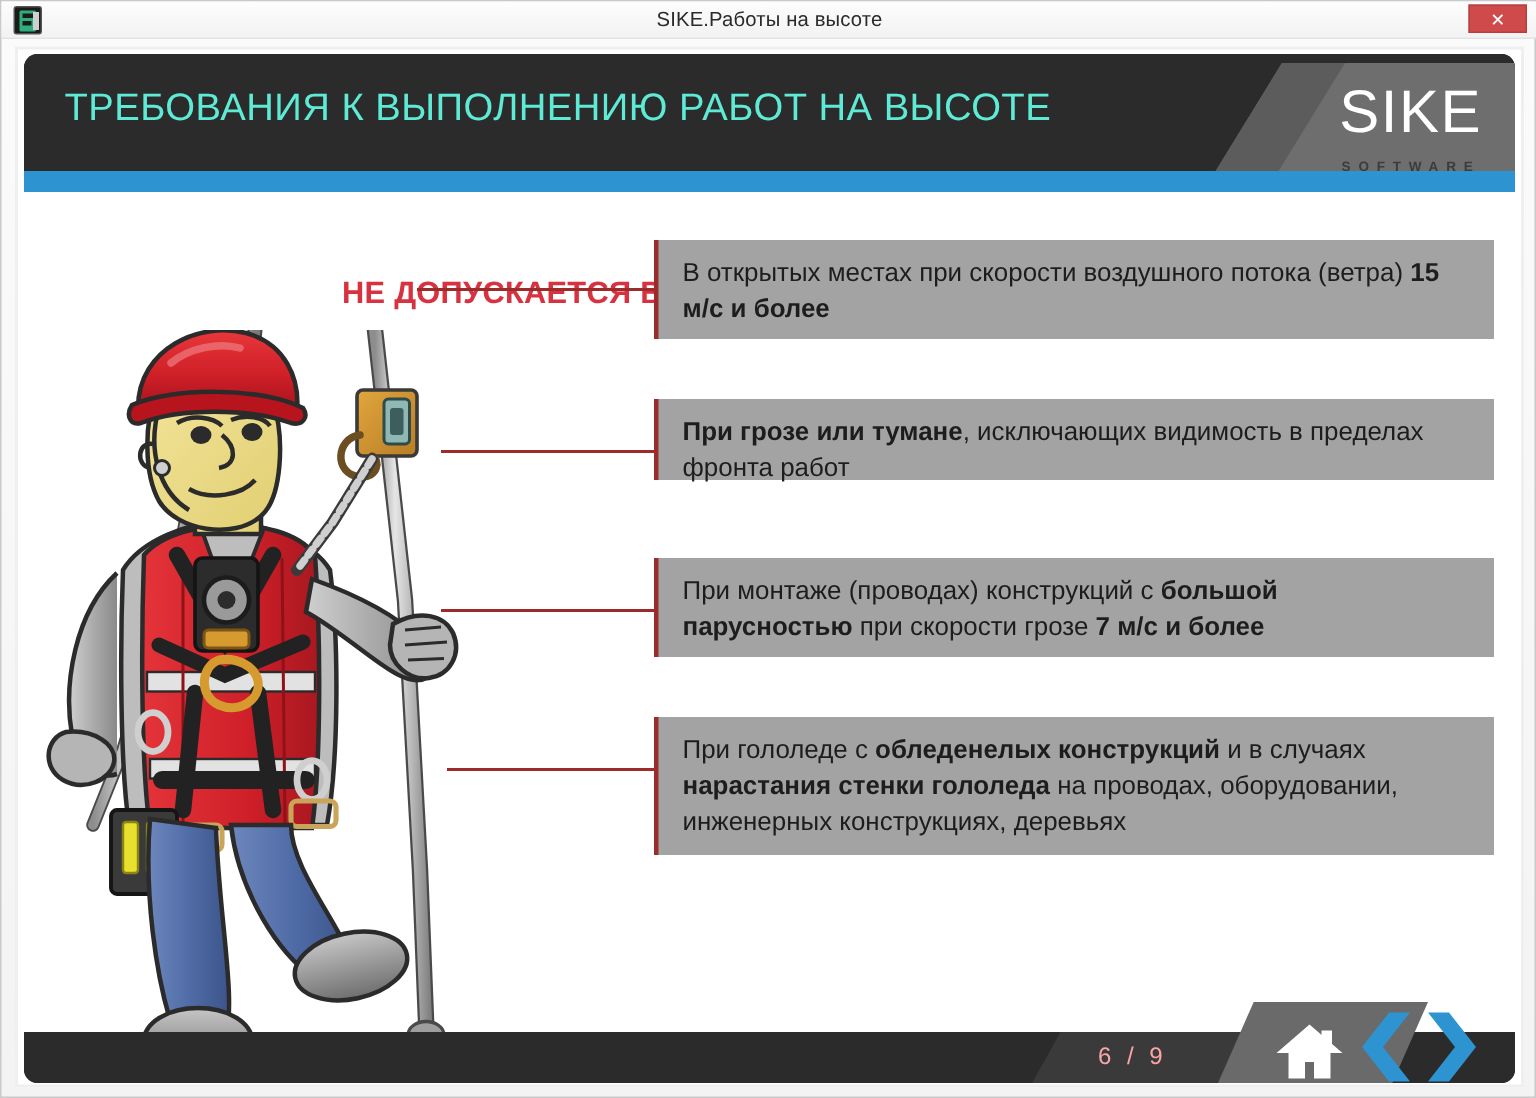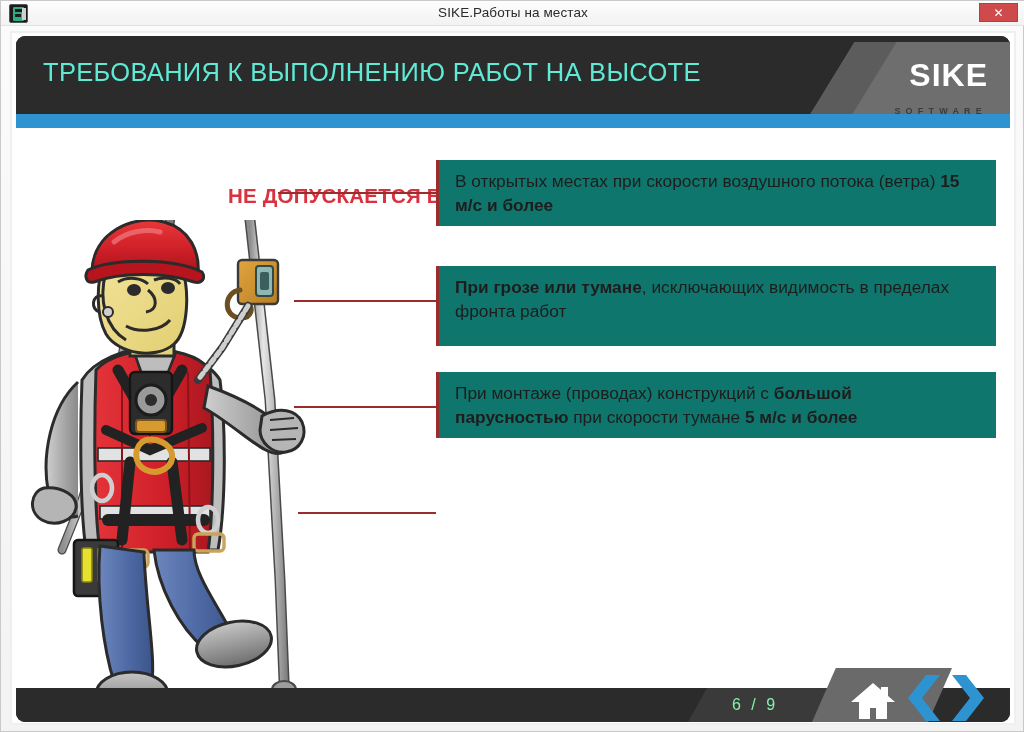--- a/index.html
+++ b/index.html
@@ -76,21 +76,21 @@
     background:#6e6e6e;
     clip-path:polygon(26% 0%,100% 0%,100% 100%,0% 100%);
   }
   .logo-shape-dk{
     position:absolute;right:0;top:6px;width:210px;height:89px;
     background:#5c5c5c;
     clip-path:polygon(26% 0%,46% 0%,20% 100%,0% 100%);
   }
   .logo-text{
     position:absolute;right:22px;top:22px;
-    font-size:32px;font-weight:bold;color:#ffffff;
+    font-size:40px;font-weight:normal;color:#ffffff;
     letter-spacing:1px;font-family:"Liberation Sans",sans-serif;
     line-height:34px;
   }
   .logo-sub{
     position:absolute;right:23px;top:58px;
     font-size:9px;color:#3c3c3c;letter-spacing:5.2px;font-weight:bold;margin-top:12px;
   }
   .blue-bar{
     position:absolute;left:0;top:78px;width:994px;height:14px;background:#2e93d1;
   }
@@ -110,39 +110,39 @@
   .slide-footer{
     position:absolute;left:0;top:652px;width:994px;height:34px;background:#2b2b2b;
   }
   .nav-pagepanel{
     position:absolute;left:672px;top:0px;width:190px;height:34px;
     background:#3a3a3a;
     clip-path:polygon(10% 0%,100% 0%,100% 100%,0% 100%);
   }
   .nav-page{
     position:absolute;left:716px;top:0;height:34px;line-height:34px;
-    font-size:16px;color:#86efac;letter-spacing:3px;
+    font-size:16px;color:#fca5a5;letter-spacing:3px;
   }
   .nav-home-panel{
     position:absolute;left:796px;top:-20px;width:140px;height:54px;
     background:#6a6a6a;
     clip-path:polygon(17% 0%,100% 0%,83% 100%,0% 100%);
     cursor:pointer;
   }
   .home-icon{
     position:absolute;left:834px;top:-7px;width:46px;height:40px;cursor:pointer;
   }
   .nav-arrows{
     position:absolute;right:18px;top:-16px;width:96px;height:52px;cursor:pointer;
   }
 
   
   .callout{
     position:absolute;
-    background:#0f766e;
+    background:#a3a3a3;
     border-left:3px solid #9c2b2b;
     box-sizing:border-box;
     padding:10px 28px 10px 16px;
     font-size:17.3px;line-height:1.38;color:#1d1d1d;
   }
   .callout b{font-weight:bold;}
   .leader{
     position:absolute;height:2px;background:#9c2b2b;
   }
 
@@ -154,21 +154,21 @@
 
 <div class="window">
 
   <div class="titlebar">
     <div class="app-icon">
       <div class="g1"></div>
         <div class="g2"></div>
         <div class="g3"></div>
         <div class="g4"></div>
     </div>
-    <div class="win-title">SIKE.Работы на местах</div>
+    <div class="win-title">SIKE.Работы на высоте</div>
     <div class="close-btn">✕</div>
   </div>
 
   <div class="stage">
     <div class="slide">
 
       <div class="slide-header">
         <div class="slide-title">ТРЕБОВАНИЯ К ВЫПОЛНЕНИЮ РАБОТ НА ВЫСОТЕ</div>
         <div class="logo-wrap">
           <div class="logo-shape"></div>
@@ -326,32 +326,37 @@
         <div class="leader" style="left:278px;top:172px;width:142px;"></div>
         <div class="leader" style="left:278px;top:278px;width:142px;"></div>
         <div class="leader" style="left:282px;top:384px;width:138px;"></div>
 
         <div class="callout" style="left:420px;top:32px;width:560px;height:66px;">
           <span>
             <span>В открытых местах при скорости воздушного потока (ветра) </span><b>15 м/с и более</b>
           </span>
         </div>
 
-        <div class="callout" style="left:420px;top:138px;width:560px;height:80px;">
+        <div class="callout" style="left:420px;top:138px;width:560px;height:54px;">
           <span>
             <b>При грозе или тумане</b><span>, исключающих видимость в пределах фронта работ</span>
           </span>
         </div>
 
         <div class="callout" style="left:420px;top:244px;width:560px;height:66px;">
           <span>
-            <span>При монтаже (проводах) конструкций с </span><b>большой парусностью</b><span> при скорости тумане </span><b>5 м/с и более</b>
+            <span>При монтаже (проводах) конструкций с </span><b>большой парусностью</b><span> при скорости грозе </span><b>7 м/с и более</b>
           </span>
         </div>
 
+        <div class="callout" style="left:420px;top:350px;width:560px;height:92px;">
+          <span>
+            <span>При гололеде с </span><b>обледенелых конструкций</b><span> и в случаях </span><b>нарастания стенки гололеда</b><span> на проводах, оборудовании, инженерных конструкциях, деревьях</span>
+          </span>
+        </div>
 
       </div>
 
       <div class="slide-footer">
         <div class="nav-pagepanel"></div>
         <div class="nav-page">6  / 9</div>
 
         <div class="nav-home-panel"></div>
         <svg class="home-icon" viewBox="0 0 46 40">
           <path d="M23 2 L45 21 L37 21 L37 38 L26 38 L26 27 L20 27 L20 38 L9 38 L9 21 L1 21 Z" fill="#ffffff"></path>

